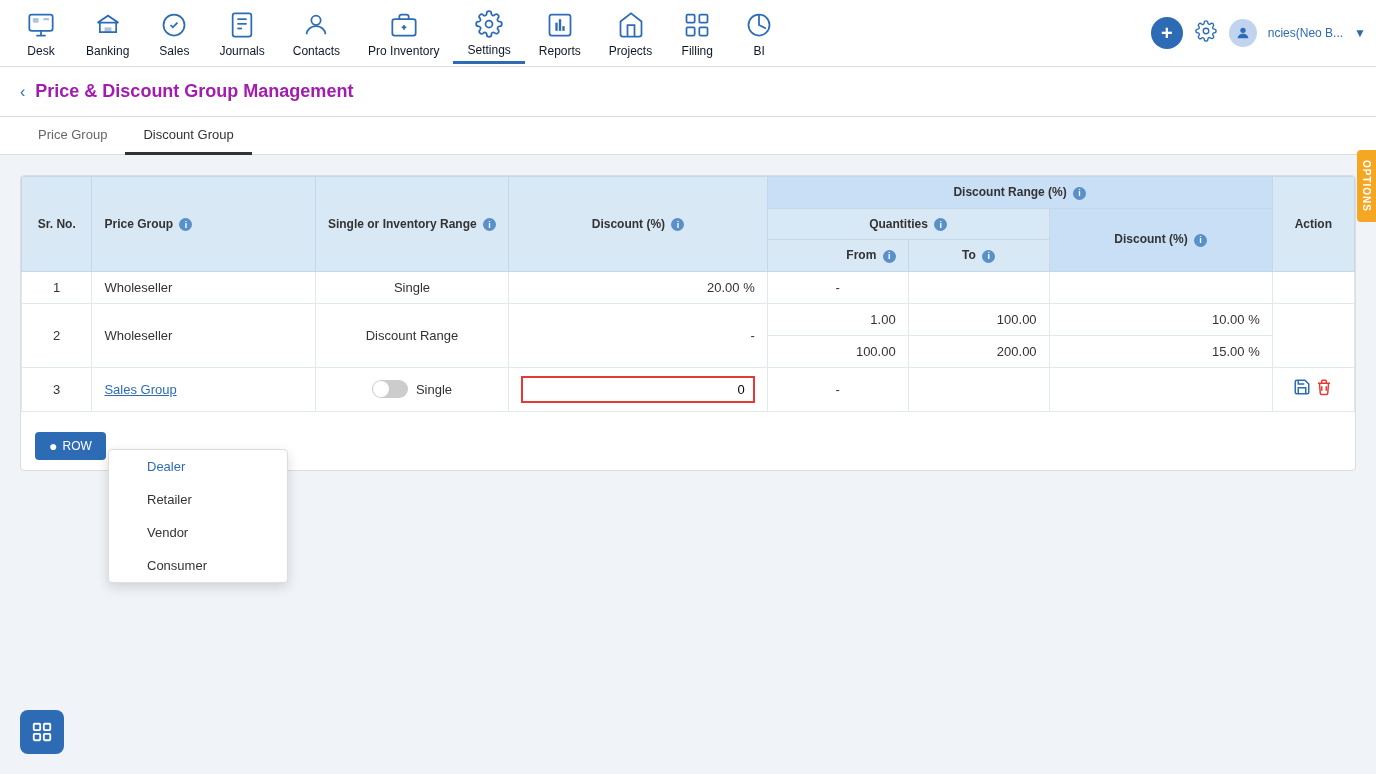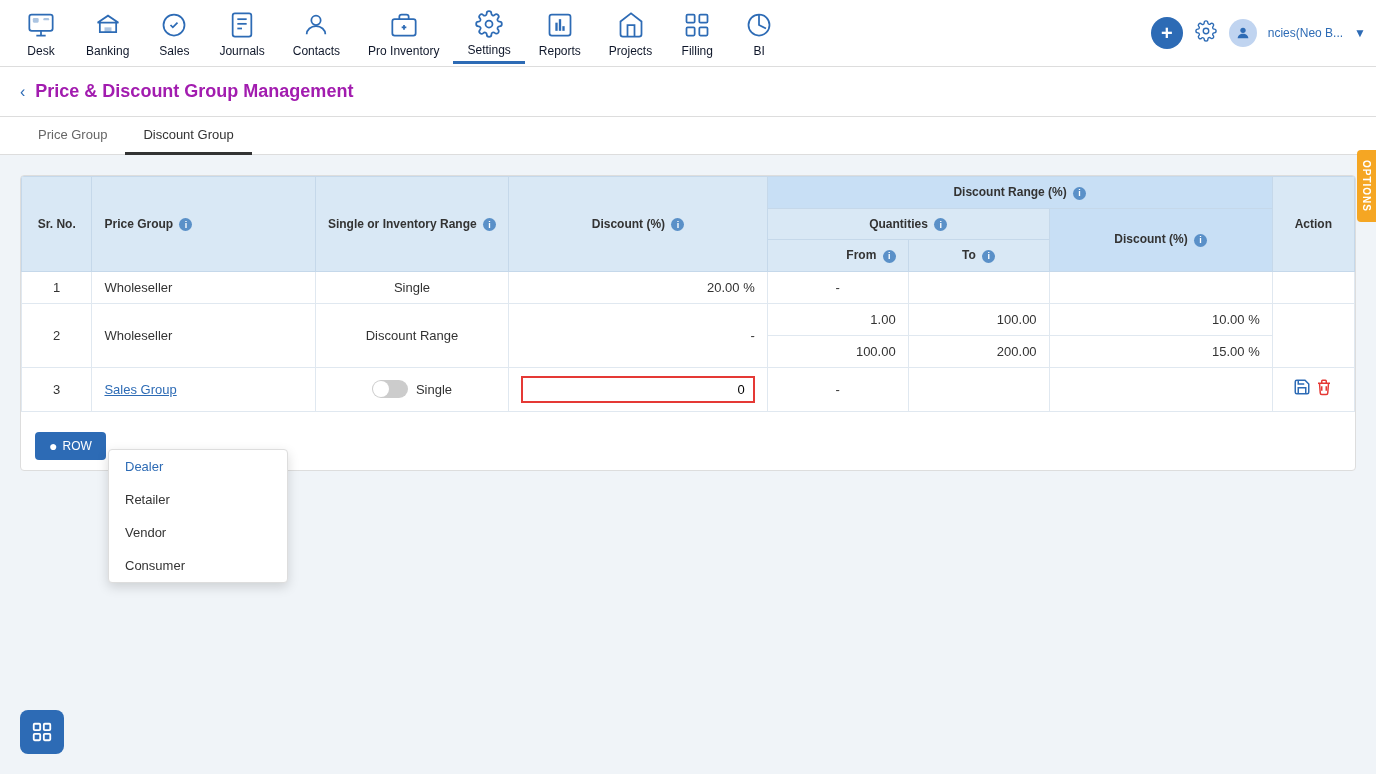--- a/index.html
+++ b/index.html
@@ -105,21 +105,21 @@
       padding: 4px 8px; width: 100%; text-align: right; font-size: 13px;
     }
 
     
     .dropdown-overlay {
       position: absolute; left: 108px; top: 382px;
       background: #fff; border: 1px solid #ddd; border-radius: 4px;
       box-shadow: 0 4px 12px rgba(0,0,0,0.15); z-index: 100; min-width: 180px;
     }
     .dropdown-item {
-      padding: 9px 16px; cursor: pointer; font-size: 13px; color: #333;
+      padding: 9px 16px; cursor: pointer; font-size: 13px; color: #333; margin-left: 22px;
     }
     .dropdown-item.selected { color: #2d6bb5; font-weight: 500; }
 
     
     .price-group-link { color: #2d6bb5; cursor: pointer; text-decoration: underline; }
   </style>
 </head>
 <body>
 
 <div class="top-nav">

